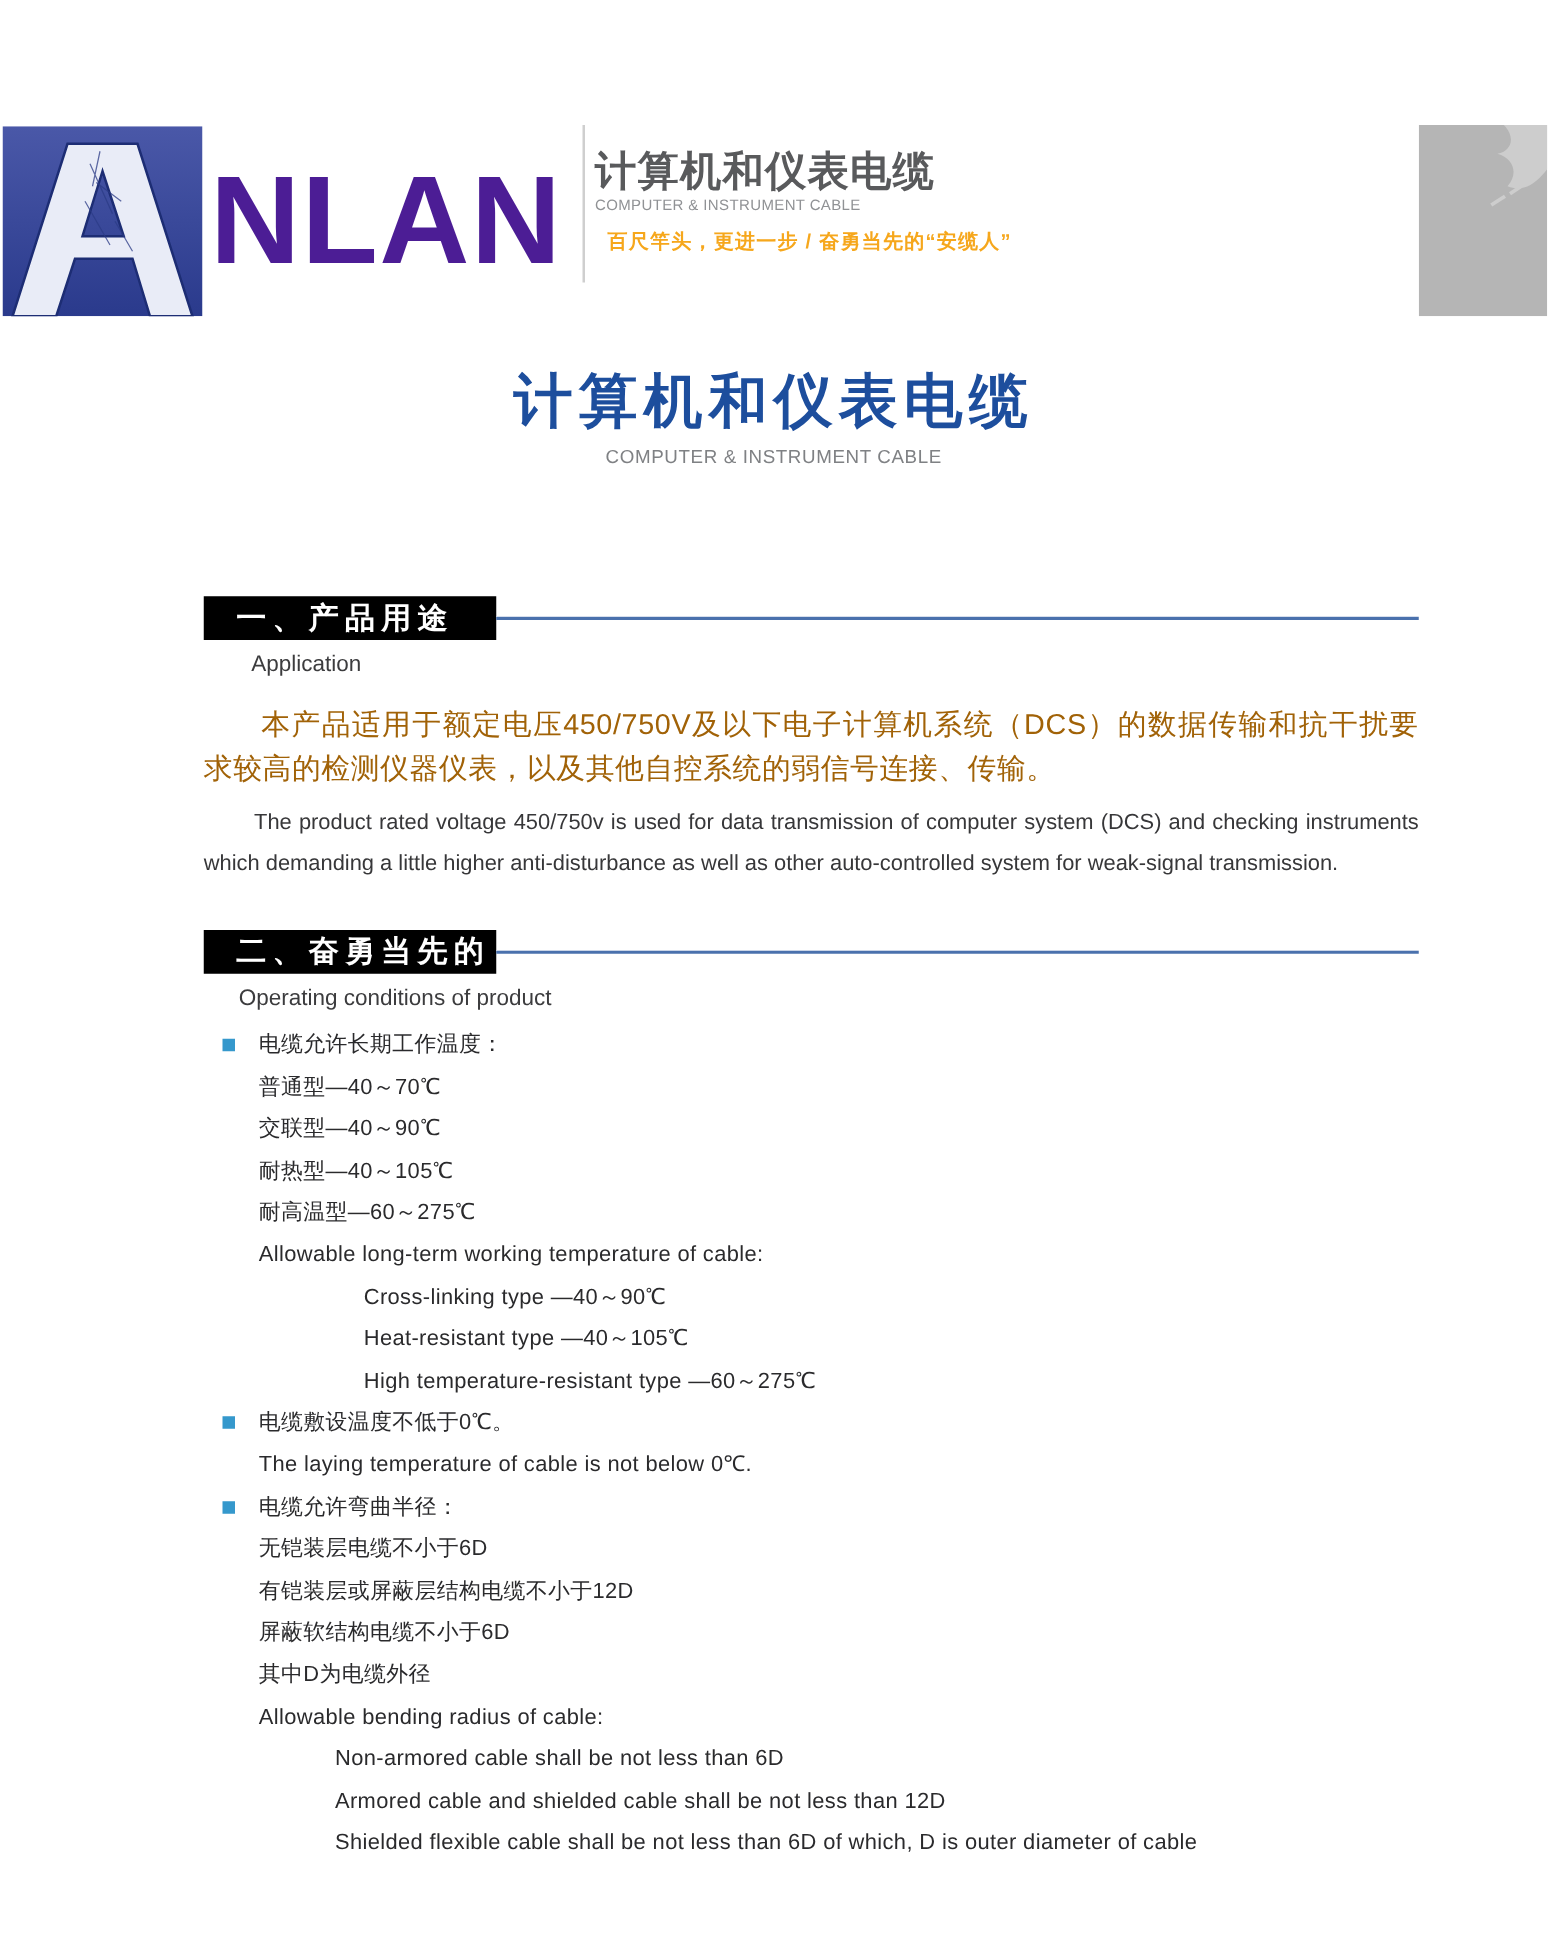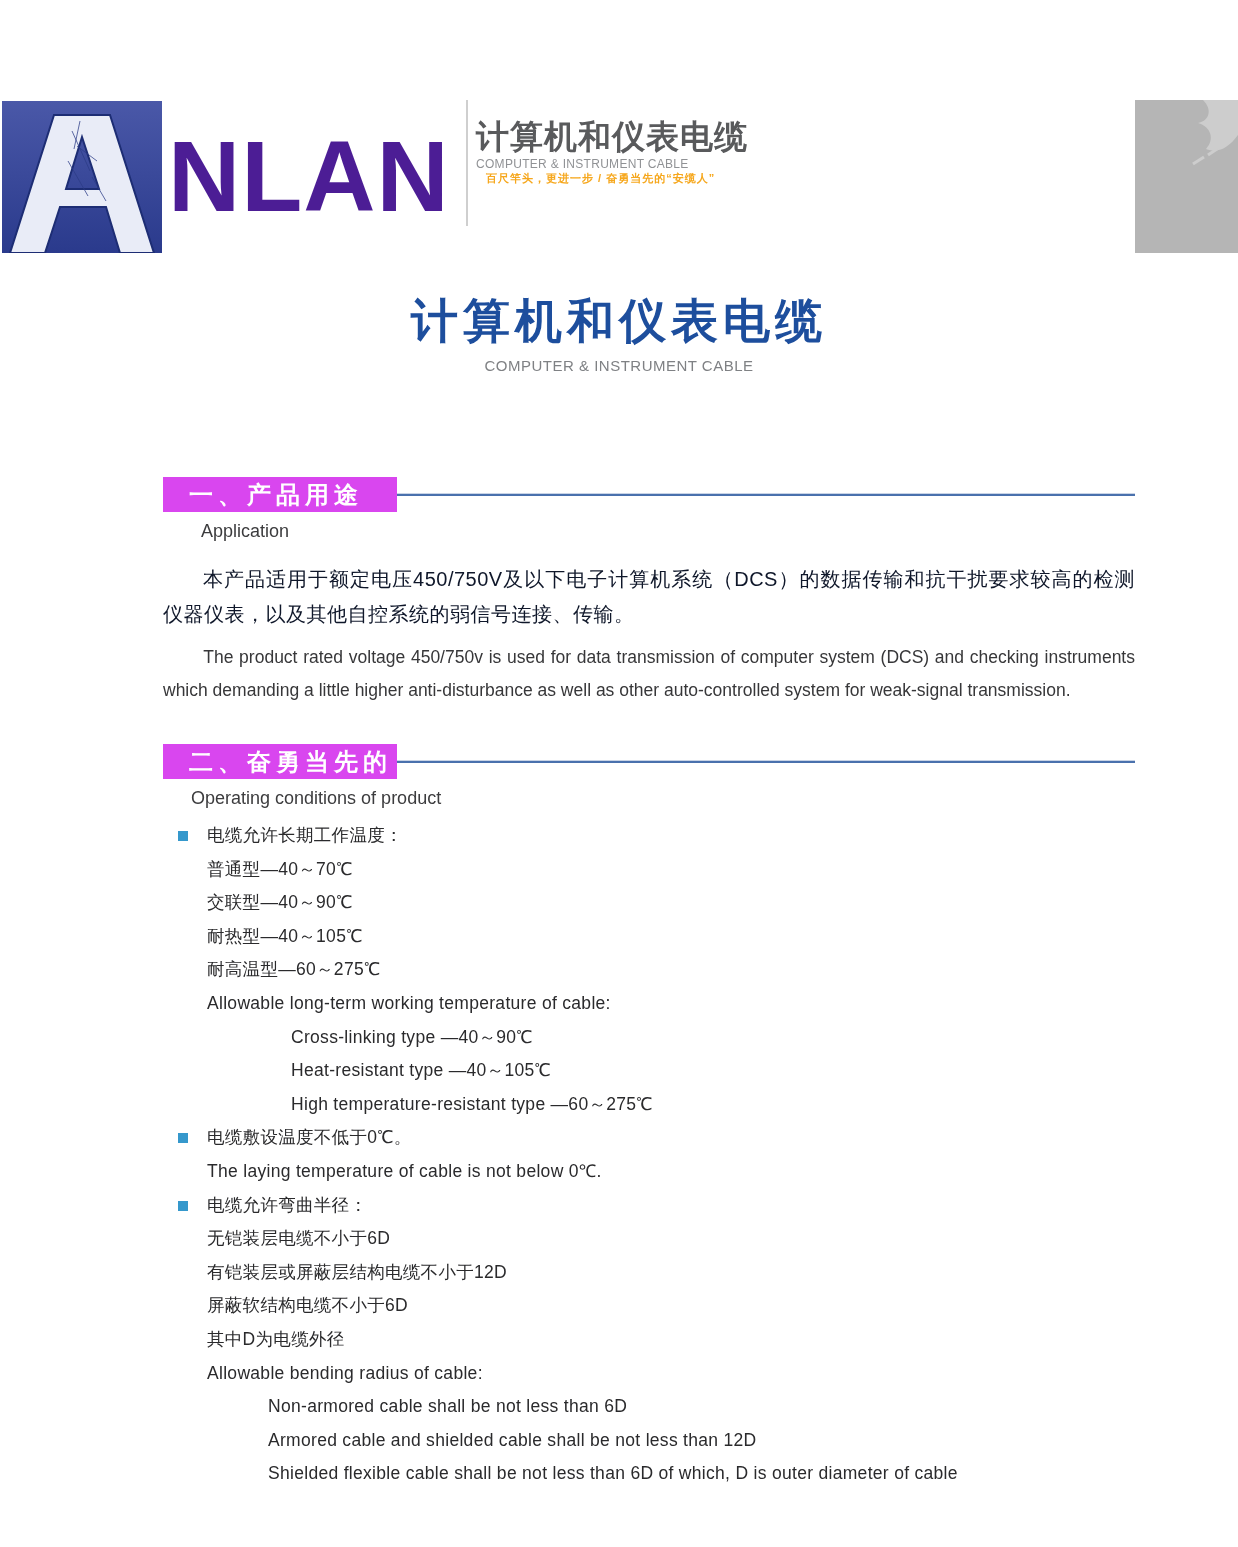--- a/index.html
+++ b/index.html
@@ -8,42 +8,42 @@
 
   
   .hdr { position:absolute; left:0; top:0; width:1238px; height:253px; }
   .logo-box { position:absolute; left:2px; top:101px; width:160px; height:152px; }
   .logo-rest { position:absolute; left:168px; top:126px; font-size:100px; line-height:1;
                font-weight:bold; color:#4c1d95; letter-spacing:1px; }
   .hdr-divider { position:absolute; left:466px; top:100px; width:2px; height:126px; background:#cfcfcf; }
   .hdr-text { position:absolute; left:476px; top:118px; width:560px; }
   .hdr-title-cn { font-size:33px; font-weight:bold; color:#595a5c; letter-spacing:1px; line-height:38px; }
   .hdr-title-en { font-size:12px; color:#909295; letter-spacing:0.3px; margin-top:1px; }
-  .hdr-slogan  { font-size:11px; font-weight:bold; color:#f6a71c; margin-top:0; margin-left:10px; letter-spacing:1px; }
+  .hdr-slogan  { font-size:16px; font-weight:bold; color:#f6a71c; margin-top:12px; margin-left:10px; letter-spacing:1px; }
   .corner-art { position:absolute; right:0; top:100px; width:103px; height:153px; }
 
   
   .title-block { position:absolute; left:0; top:293px; width:1238px; text-align:center; }
   .title-cn { font-size:47px; font-weight:bold; color:#1d4e9d; letter-spacing:5px; line-height:56px; margin:0; }
   .title-en { font-size:15px; color:#7f8184; letter-spacing:0.5px; margin-top:8px; }
 
   
   .section { position:absolute; left:163px; width:972px; }
   .sec1 { top:477px; }
   .sec2 { top:744px; }
   .sec-head { display:flex; align-items:center; }
-  .sec-badge { width:234px; height:35px; box-sizing:border-box; background:#d946ef;
+  .sec-badge { width:234px; height:35px; box-sizing:border-box; background:#000000;
                color:#ffffff; font-size:24px; font-weight:600; letter-spacing:5px;
                line-height:35px; padding-left:26px; }
   .sec-line { flex:1; height:3px;
               background:linear-gradient(to bottom, #c9d4e6 0, #c9d4e6 1px, #4a71ad 1px, #4a71ad 3px); }
   .sec-sub { font-size:18px; color:#3c3c3e; margin:8px 0 0 38px; line-height:22px; }
   .sec2 .sec-sub { margin-left:28px; }
 
-  .cn-para { font-size:20px; color:#0f172a; line-height:35px; letter-spacing:0.5px;
+  .cn-para { font-size:23px; color:#a16207; line-height:35px; letter-spacing:0.5px;
              text-indent:2em; text-align:justify; margin:20px 0 0 0; }
   .en-para { font-size:17.5px; color:#373739; line-height:33px; text-indent:2.3em;
              text-align:justify; margin:9px 0 0 0; }
 
   
   .cond-list { margin-top:10px; }
   .cond-line { position:relative; padding-left:44px; font-size:17.5px; color:#2a2a2c;
                line-height:33.6px; letter-spacing:0.3px; }
   .cond-line.ind-1 { padding-left:128px; }
   .cond-line.ind-2 { padding-left:105px; }

